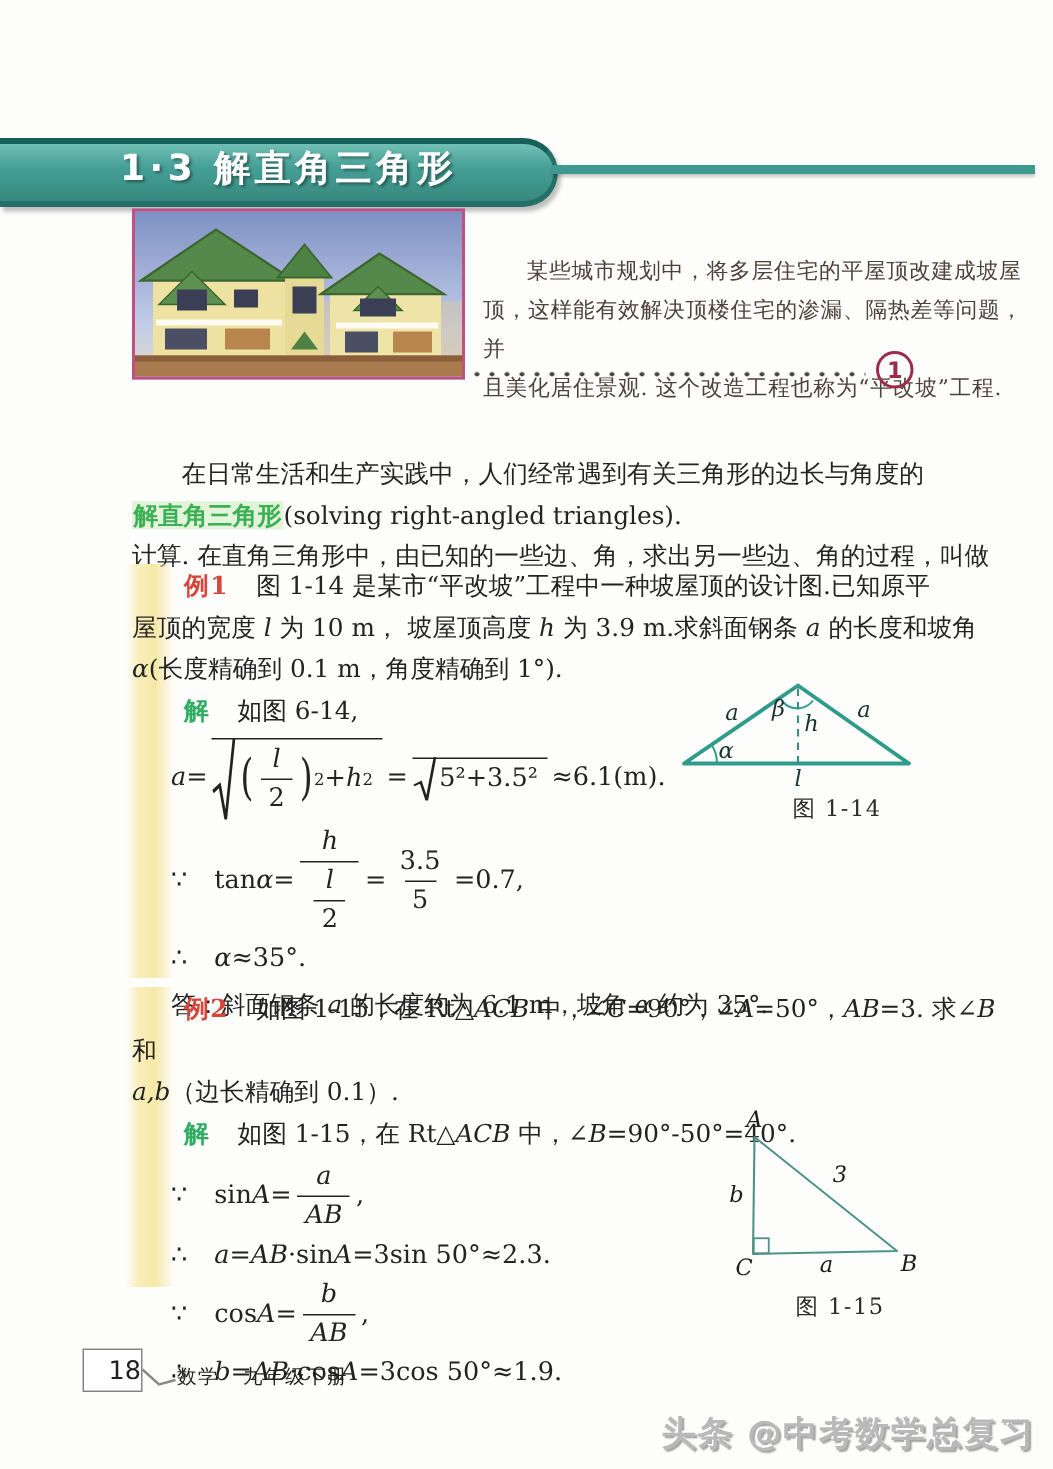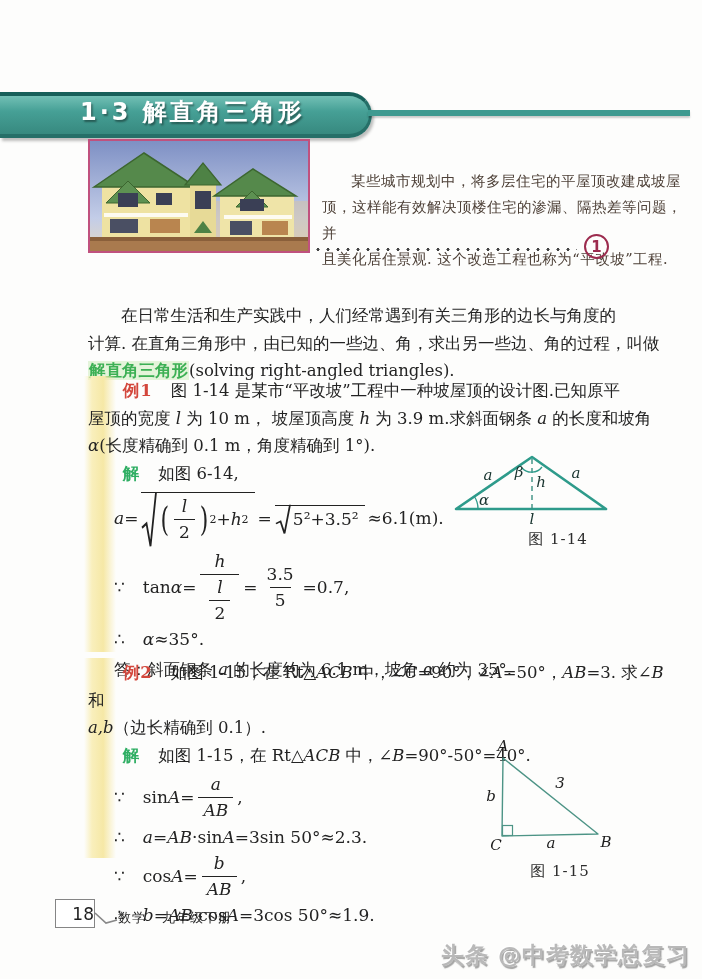--- a/index.html
+++ b/index.html
@@ -150,22 +150,22 @@
     <div>顶，这样能有效解决顶楼住宅的渗漏、隔热差等问题，并</div>
     <div>且美化居住景观. 这个改造工程也称为“平改坡”工程.</div>
   </div>
   <div class="dotted"></div>
   <div class="callout-circle">
     <span>1</span>
   </div>
 
   <div class="intro">
     <div class="ind2">在日常生活和生产实践中，人们经常遇到有关三角形的边长与角度的</div>
+    <div><span class="term">解直角三角形</span><span>(solving right-angled triangles).</span></div>
     <div>计算. 在直角三角形中，由已知的一些边、角，求出另一些边、角的过程，叫做</div>
-    <div><span class="term">解直角三角形</span><span>(solving right-angled triangles).</span></div>
   </div>
 
   <div class="band band1"></div>
   <div class="band band2"></div>
 
   <div class="ex ex1">
     <div class="ind22">
       <span class="exlabel">例1</span><span class="gap"></span><span>图 1-14 是某市“平改坡”工程中一种坡屋顶的设计图.已知原平</span>
     </div>
     <div>

